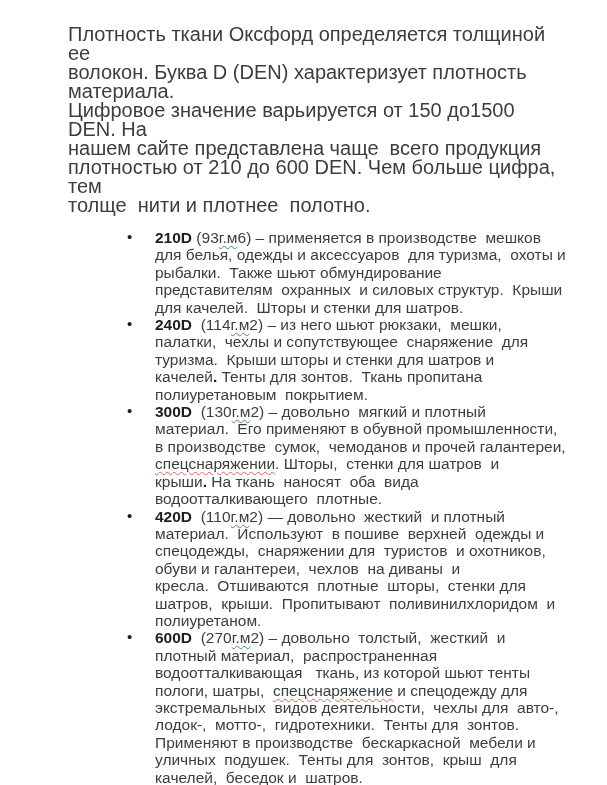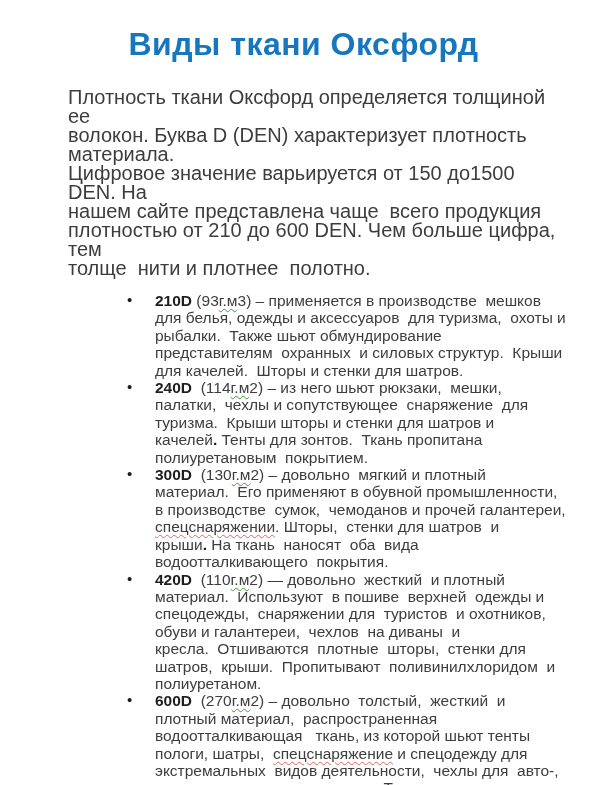--- a/index.html
+++ b/index.html
@@ -76,46 +76,45 @@
     text-decoration-style: wavy;
     text-decoration-color: var(--grammar);
     text-decoration-thickness: 1px;
     text-underline-offset: 2px;
   }
 </style>
 </head>
 <body>
 
 <div class="page">
-  <h1 class="page-title">Виды ткани Оксфорд</h1>
 
   <p class="intro">Плотность ткани Оксфорд определяется толщиной ее
 волокон. Буква D (DEN) характеризует плотность материала.
 Цифровое значение варьируется от 150 до1500 DEN. На
 нашем сайте представлена чаще  всего продукция
 плотностью от 210 до 600 DEN. Чем больше цифра, тем
 толще  нити и плотнее  полотно.</p>
 
   <ul class="fabric-list">
-      <li><span class="bullet">•</span><span><span class="seg-b">210D</span><span class="seg-n"> (93</span><span class="seg-gr">г.м</span><span class="seg-n">3) – применяется в производстве  мешков
+      <li><span class="bullet">•</span><span><span class="seg-b">210D</span><span class="seg-n"> (93</span><span class="seg-gr">г.м</span><span class="seg-n">6) – применяется в производстве  мешков
 для белья, одежды и аксессуаров  для туризма,  охоты и
 рыбалки.  Также шьют обмундирование
 представителям  охранных  и силовых структур.  Крыши
 для качелей.  Шторы и стенки для шатров.</span></span></li>
       <li><span class="bullet">•</span><span><span class="seg-b">240D</span><span class="seg-n">  (114</span><span class="seg-gr">г.м</span><span class="seg-n">2) – из него шьют рюкзаки,  мешки,
 палатки,  чехлы и сопутствующее  снаряжение  для
 туризма.  Крыши шторы и стенки для шатров и
 качелей</span><span class="seg-b">.</span><span class="seg-n"> Тенты для зонтов.  Ткань пропитана
 полиуретановым  покрытием.</span></span></li>
       <li><span class="bullet">•</span><span><span class="seg-b">300D</span><span class="seg-n">  (130</span><span class="seg-gr">г.м</span><span class="seg-n">2) – довольно  мягкий и плотный
 материал.  Его применяют в обувной промышленности,
 в производстве  сумок,  чемоданов и прочей галантереи,
 </span><span class="seg-sp">спецснаряжении</span><span class="seg-n">. Шторы,  стенки для шатров  и
 крыши</span><span class="seg-b">.</span><span class="seg-n"> На ткань  наносят  оба  вида
-водоотталкивающего  покрытия.</span></span></li>
+водоотталкивающего  плотные.</span></span></li>
       <li><span class="bullet">•</span><span><span class="seg-b">420D</span><span class="seg-n">  (110</span><span class="seg-gr">г.м</span><span class="seg-n">2) — довольно  жесткий  и плотный
 материал.  Используют  в пошиве  верхней  одежды и
 спецодежды,  снаряжении для  туристов  и охотников,
 обуви и галантереи,  чехлов  на диваны  и
 кресла.  Отшиваются  плотные  шторы,  стенки для
 шатров,  крыши.  Пропитывают  поливинилхлоридом  и
 полиуретаном.</span></span></li>
       <li><span class="bullet">•</span><span><span class="seg-b">600D</span><span class="seg-n">  (270</span><span class="seg-gr">г.м</span><span class="seg-n">2) – довольно  толстый,  жесткий  и
 плотный материал,  распространенная
 водоотталкивающая   ткань, из которой шьют тенты

